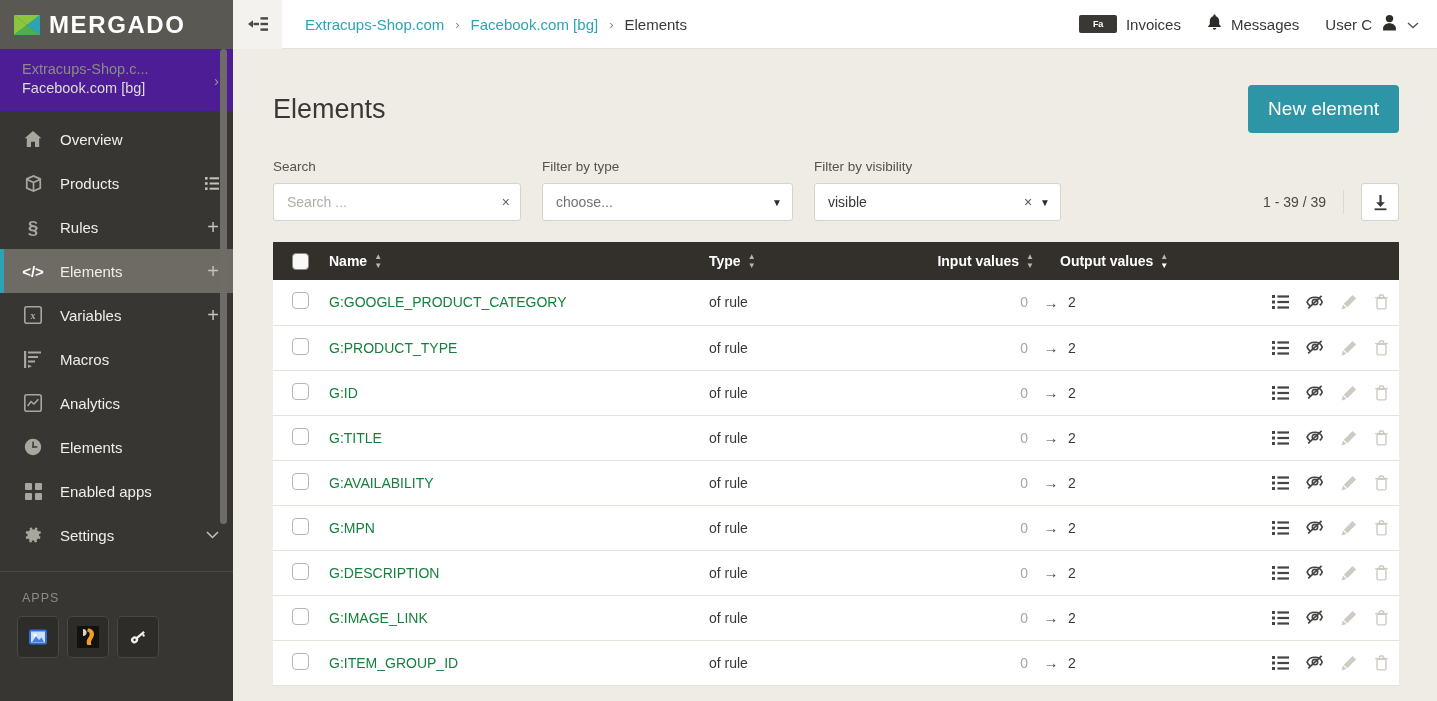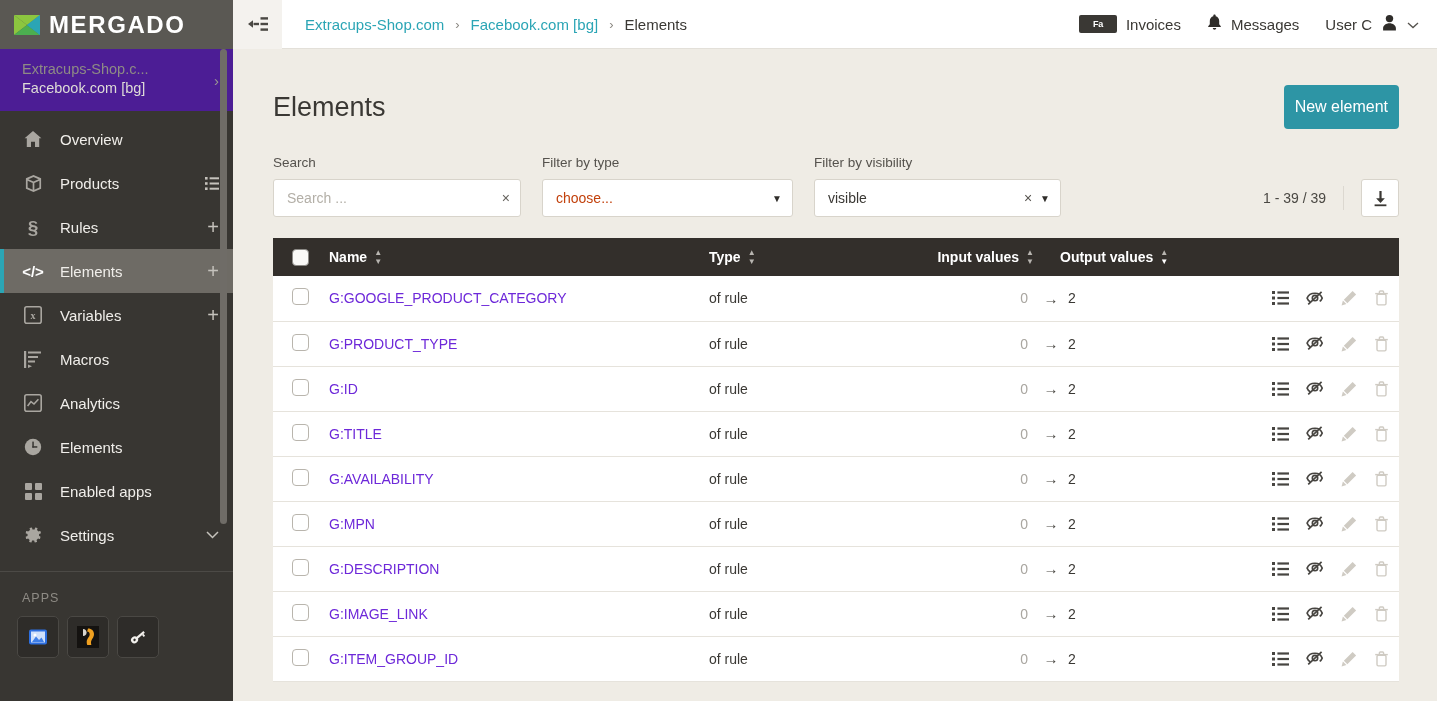--- a/index.html
+++ b/index.html
@@ -146,22 +146,22 @@
   }
   .page-head {
     display: flex; align-items: center;
     padding-top: 36px; padding-bottom: 0;
   }
   .page-title { font-size: 27px; color: #3a3834; font-weight: normal; }
   .btn-primary {
     margin-left: auto;
     background: #2d95a5; color: #ffffff;
     border: none; border-radius: 4px;
-    font-size: 16px; font-family: inherit;
-    padding: 13px 11px; cursor: pointer;
+    font-size: 19px; font-family: inherit;
+    padding: 13px 20px; cursor: pointer;
   }
 
   .filters {
     display: flex; align-items: flex-end;
     margin-top: 26px; gap: 11px;
   }
   .fgroup { display: flex; flex-direction: column; }
   .flabel { font-size: 13.5px; color: #55524d; margin-bottom: 9px; }
   .finput {
     position: relative;
@@ -180,21 +180,21 @@
   .w-vis    { width: 247px; }
   .fend {
     position: absolute; right: 10px; top: 0; bottom: 0;
     display: flex; align-items: center; gap: 8px;
     color: #65625d; font-size: 14px; cursor: pointer;
   }
   .sel-value {
     padding: 0 13px; font-size: 14px; color: #3a3834;
     flex: 1; line-height: 36px;
   }
-  .sel-value.placeholder { color: #c2410c; }
+  .sel-value.placeholder { color: #737373; }
   .caret { font-size: 10px; color: #2f2d2a; }
   .clearx { font-size: 14px; color: #55524d; }
   .count-area {
     margin-left: auto; display: flex; align-items: center; gap: 0;
   }
   .count-text {
     font-size: 14px; color: #4a4843; padding-right: 17px;
     border-right: 1px solid #dcd8d0; line-height: 24px;
   }
   .dl-btn {
@@ -229,21 +229,21 @@
     height: 45px; padding: 0;
     font-size: 14px; color: #3a3834;
     vertical-align: middle;
   }
   .cb {
     width: 17px; height: 17px; border-radius: 4px;
     border: 1px solid #b9b5ad; background: #ffffff;
     display: inline-block; cursor: pointer;
   }
   .cb.hd { border-color: #8c8a86; background: #faf9f7; }
-  .cell-name a { color: #6d28d9; text-decoration: none; cursor: pointer; font-size: 14px;}
+  .cell-name a { color: #15803d; text-decoration: none; cursor: pointer; font-size: 14px;}
   .io { display: flex; align-items: center; justify-content: flex-start; gap: 0; }
   .io .arr { color: #4a4843; width: 34px; text-align: center; font-size: 15px; }
   .io .outv { color: #3a3834; }
   .acts {
     display: flex; align-items: center; justify-content: flex-end;
     gap: 17px; padding-right: 10px;
   }
   .act { cursor: pointer; display: flex; align-items: center; color: #474541; }
   .act.dim { color: #cfcbc3; }
   .col-chk { width: 56px; }

